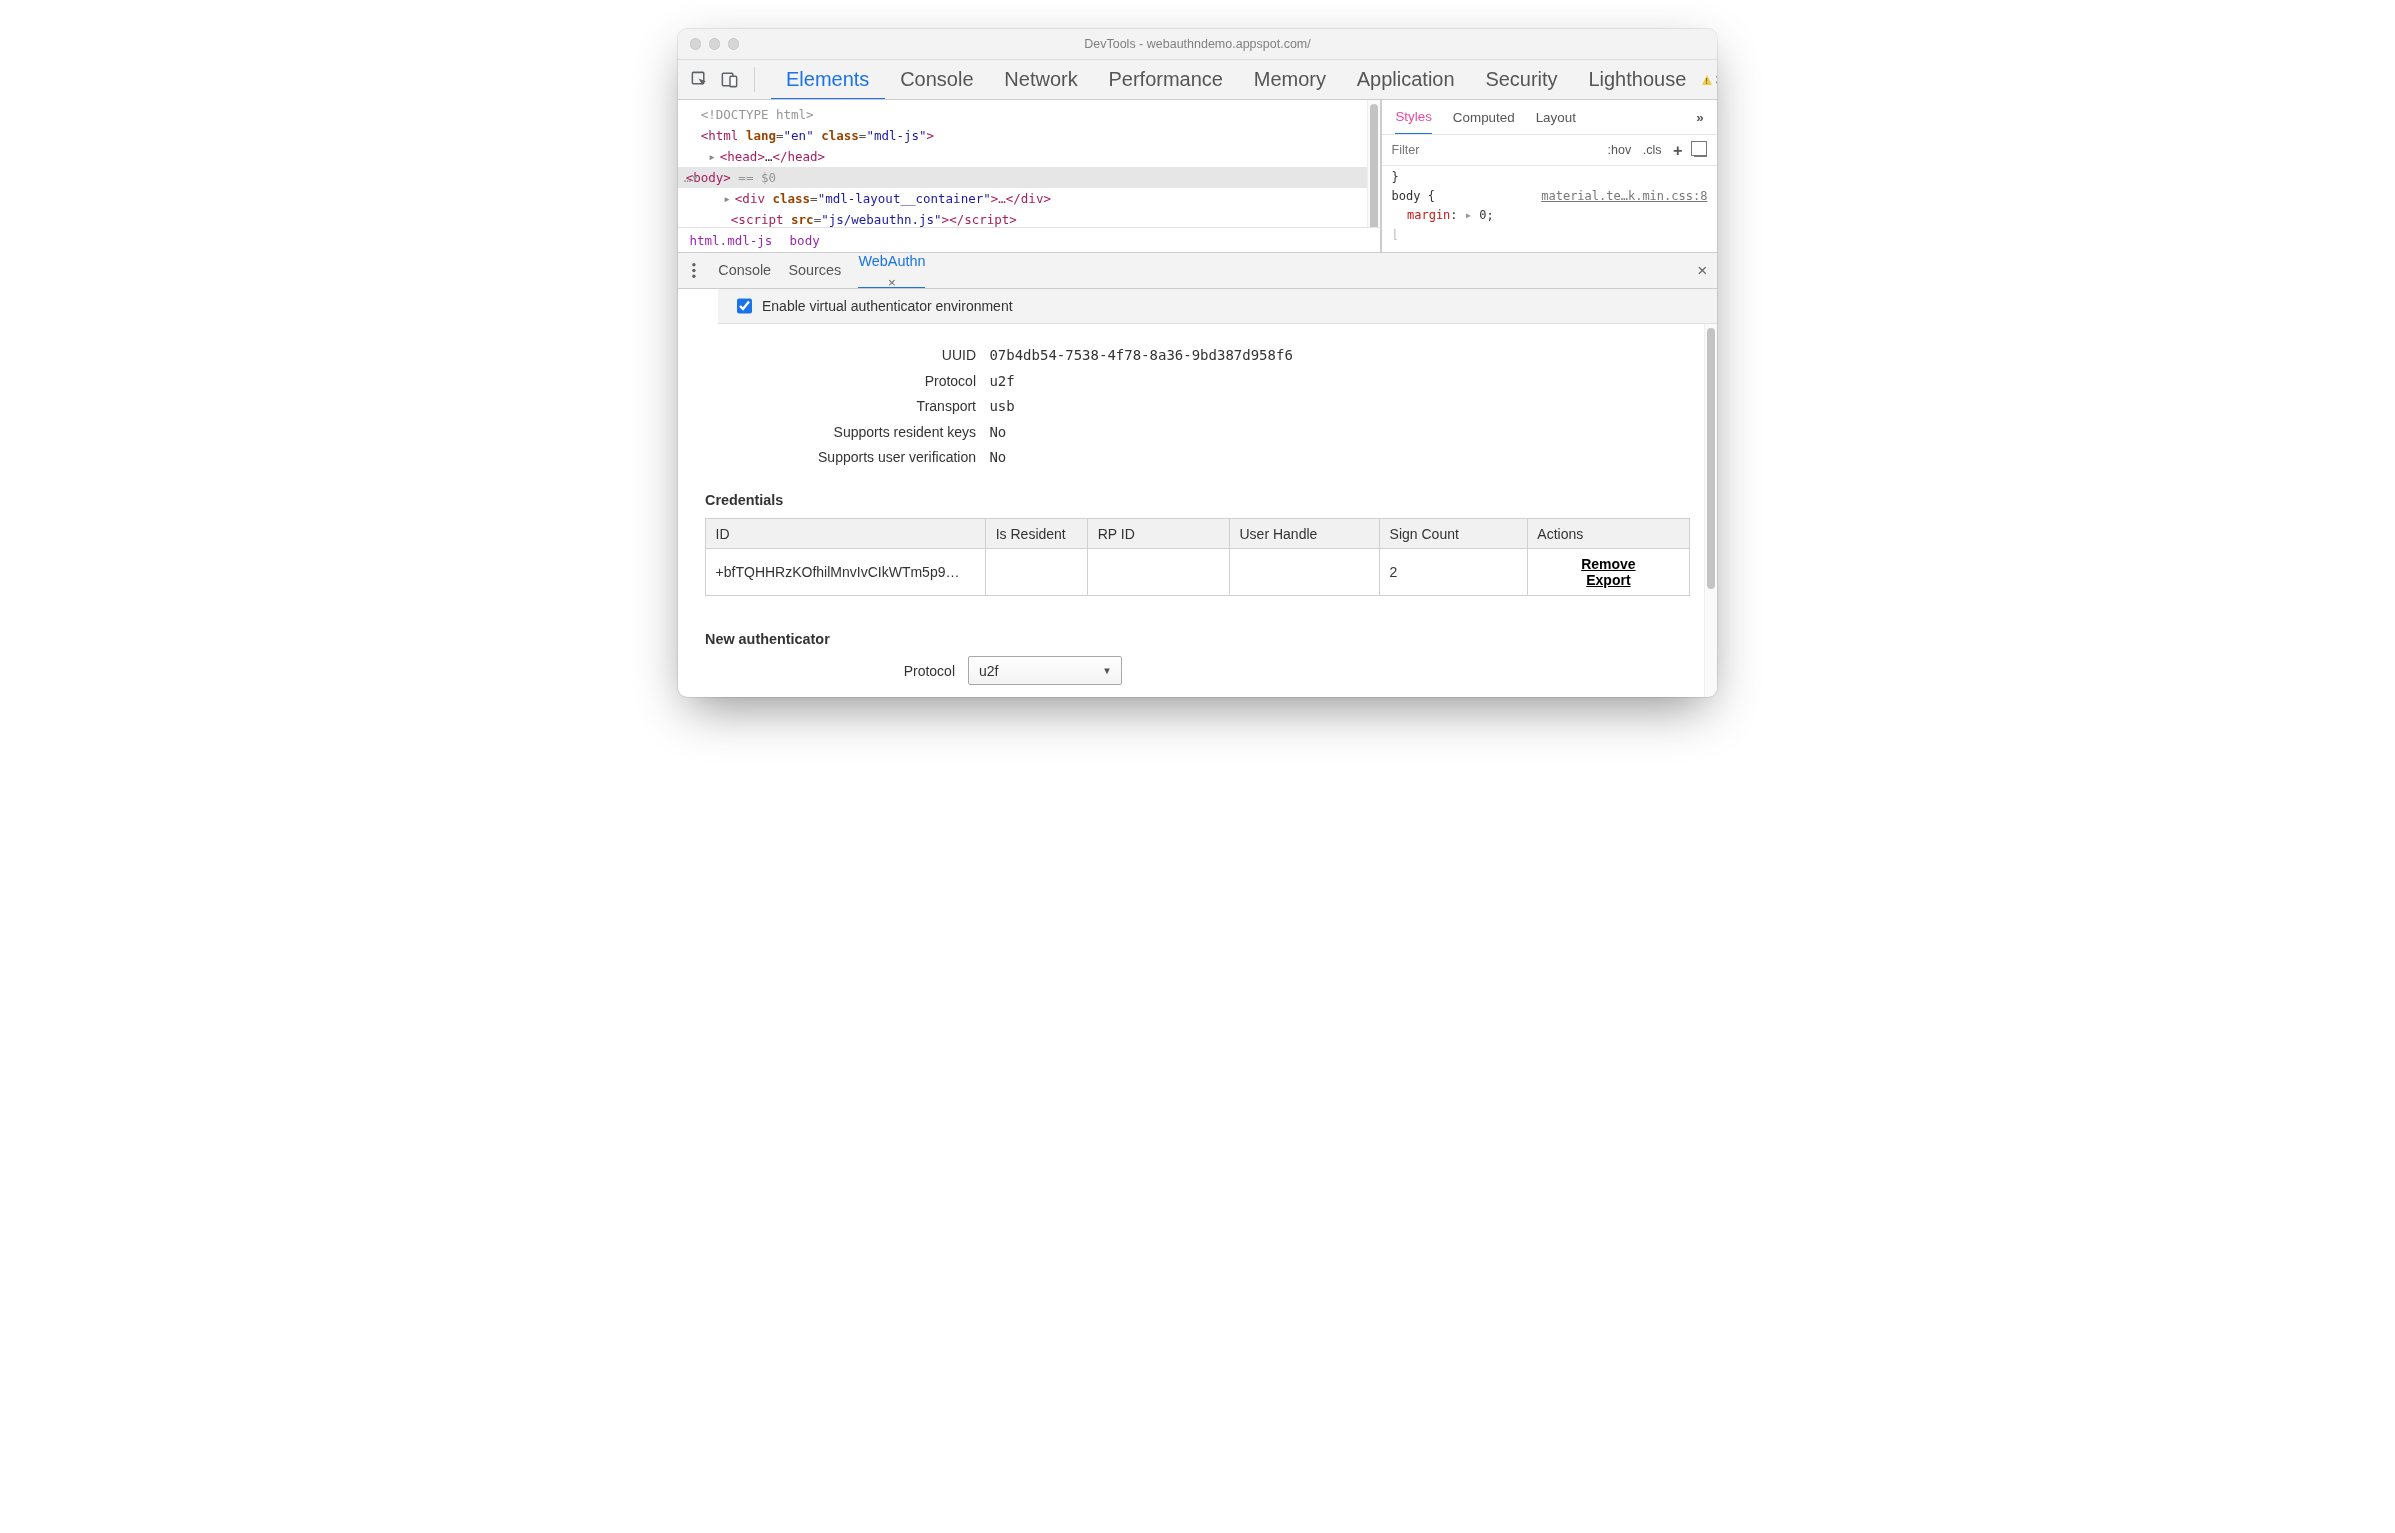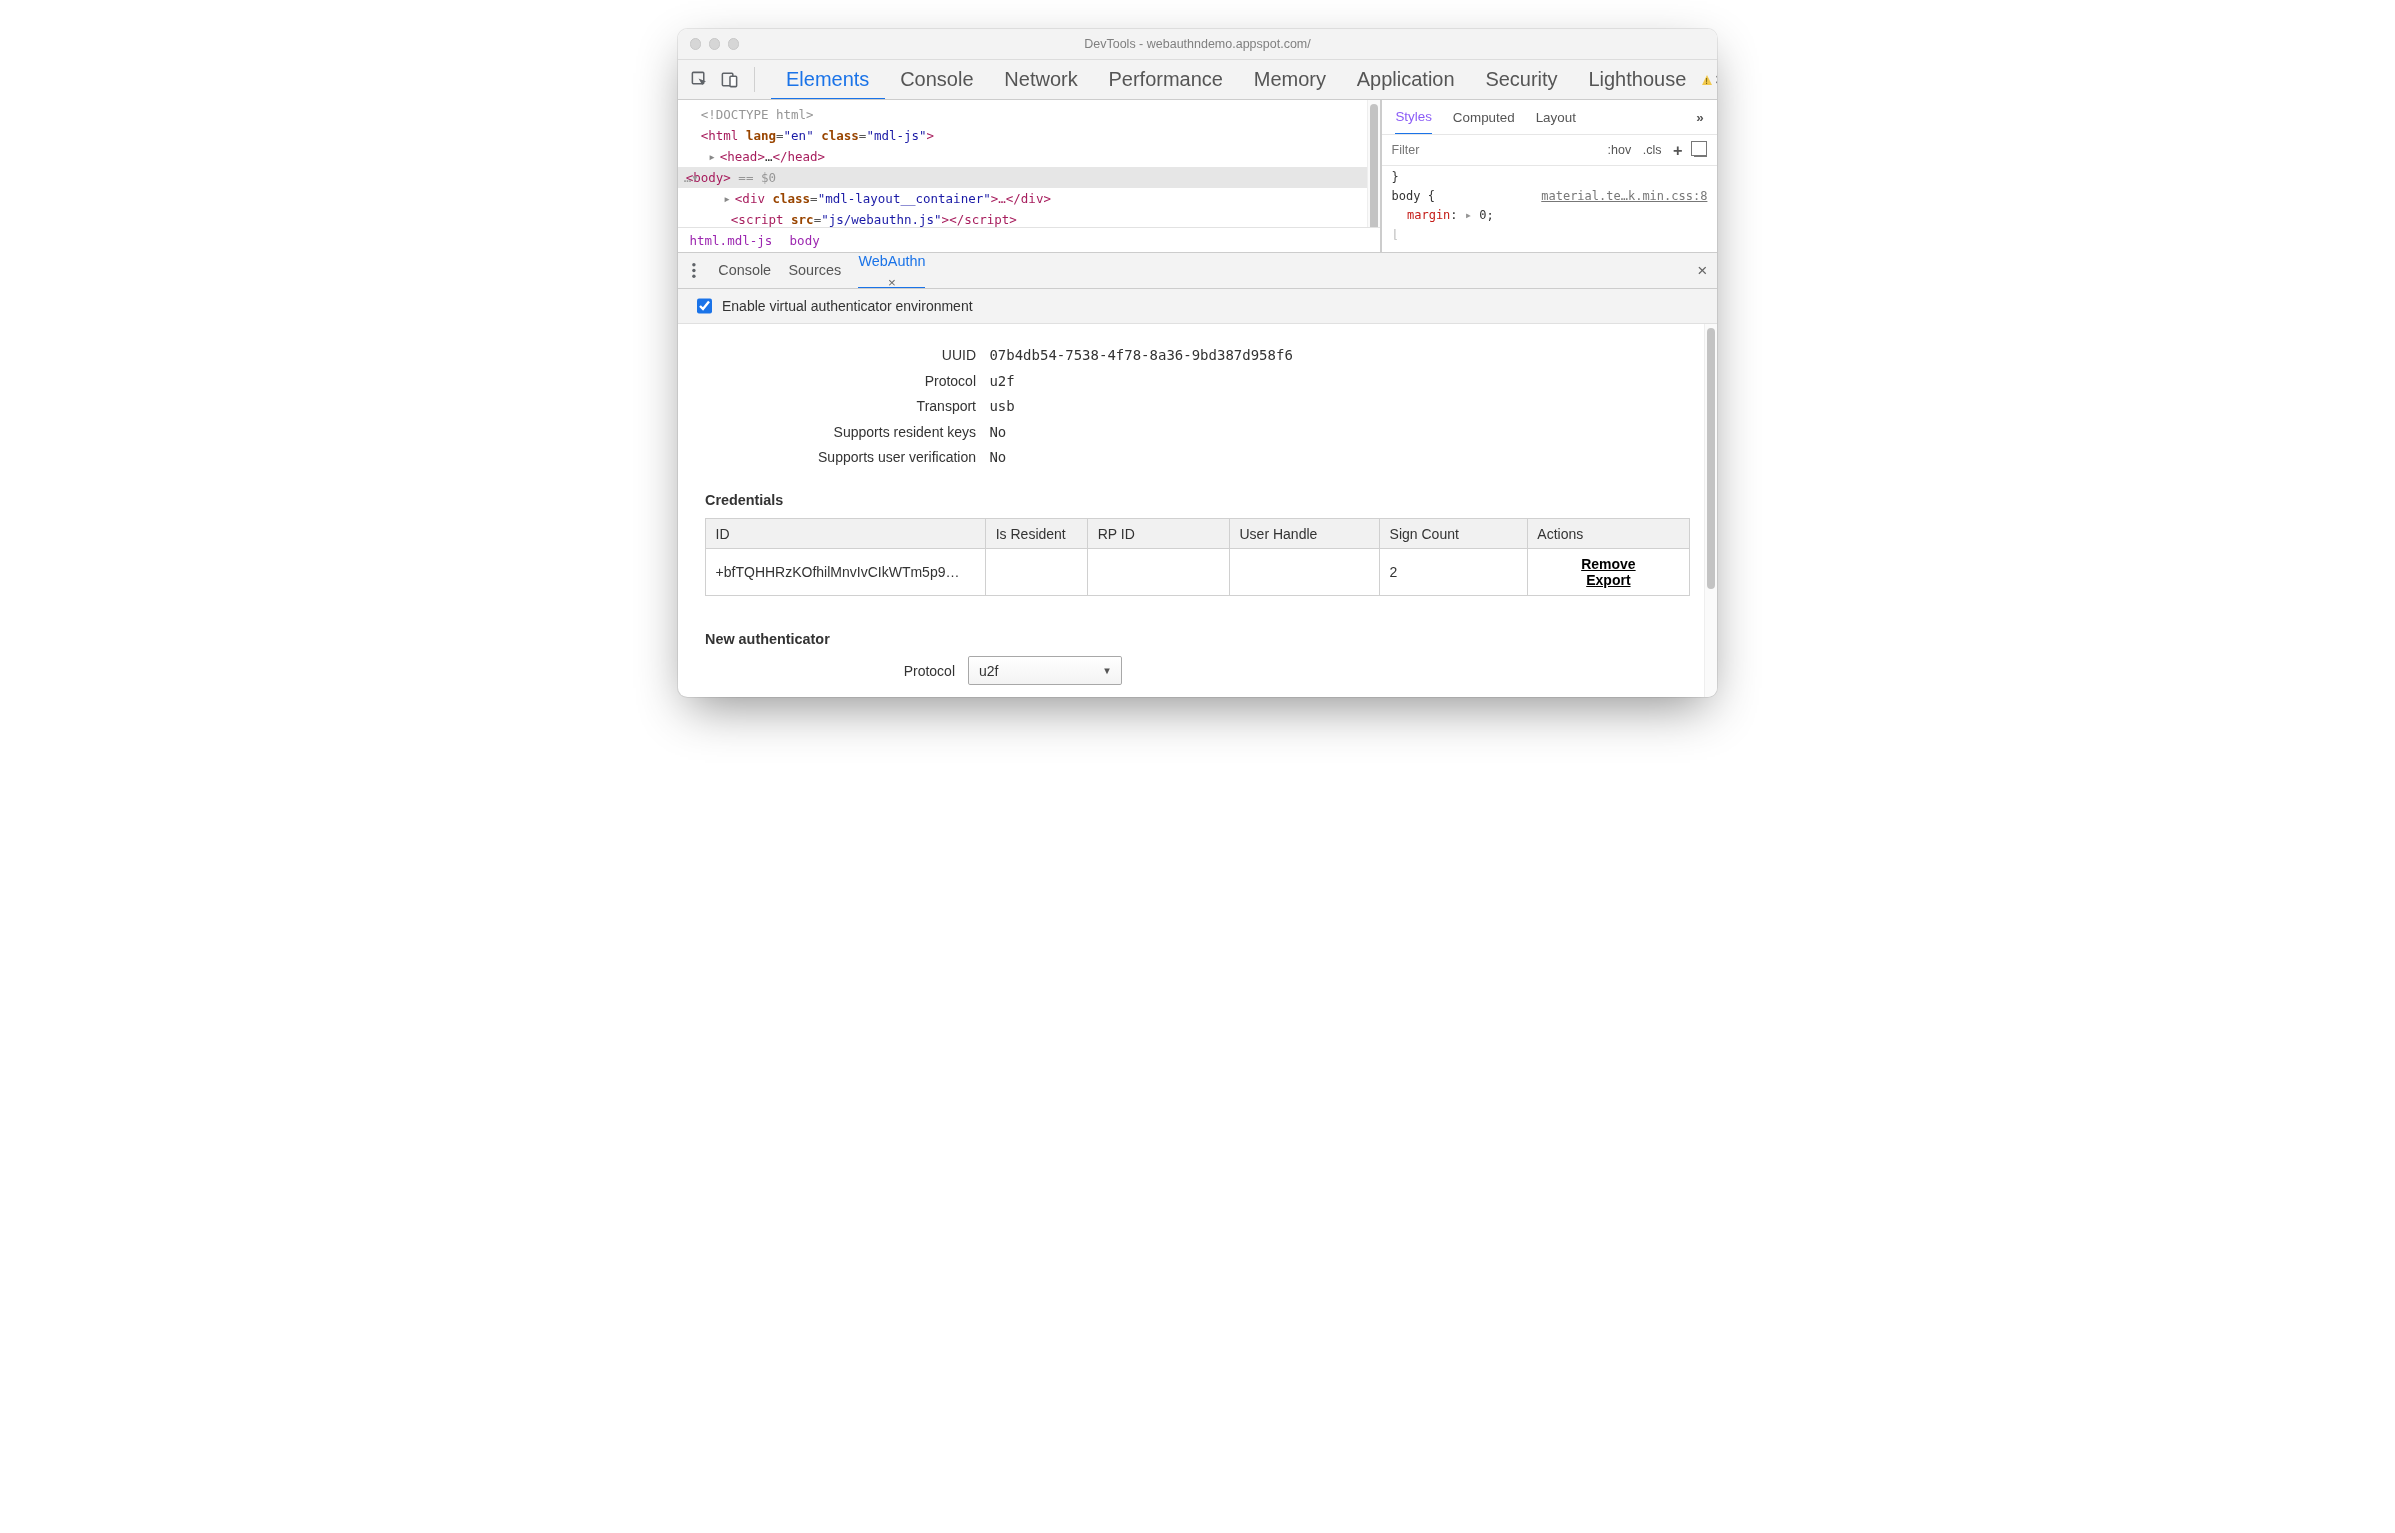--- a/index.html
+++ b/index.html
@@ -51,21 +51,21 @@
 .tok-val { color: #1a1aa6; }
 .tok-eq { color: #555; }
 .tok-txt { color: #333; }
 .expander { color: #888; display: inline-block; width: 11.5px; }
 .scroll-gutter { width: 13.4px; background: #fafafa; border-left: 1px solid #eee; position: absolute; right: 0; top: 0; bottom: 0; }
 .scroll-thumb { position: absolute; left: 1.9px; right: 1.9px; background: rgba(0,0,0,.22); border-radius: 4.8px; }
 
 .breadcrumbs { position: absolute; left: 0; right: 0; bottom: 0; height: 25px; display: flex; align-items: center; gap: 17.3px; padding: 0 11.5px; border-top: 1px solid #e2e2e2; color: #9c27b0; font-family: Menlo, Consolas, monospace; font-size: 12.5px; background: #fff; }
 
 .styles-tabs { height: 35px; display: flex; align-items: center; gap: 21px; padding: 0 13.4px; border-bottom: 1px solid #e6e6e6; font-size: 13.4px; color: #555; }
-.styles-tabs .st-active { color: #8b5cf6; border-bottom: 1.9px solid #1a73e8; height: 100%; display: flex; align-items: center; }
+.styles-tabs .st-active { color: #ec4899; border-bottom: 1.9px solid #1a73e8; height: 100%; display: flex; align-items: center; }
 .expand-icon { margin-left: auto; font-weight: bold; color: #555; }
 
 .styles-filter { height: 31px; display: flex; align-items: center; gap: 11.5px; padding: 0 9.6px; border-bottom: 1px solid #e6e6e6; font-size: 12.5px; color: #555; }
 .styles-filter input { flex: 1; border: none; outline: none; font-size: 12.5px; color: #777; background: transparent; }
 .box-icon { width: 13.4px; height: 13.4px; border: 1.4px solid #777; display: inline-block; }
 .box-icon.stack { position: relative; }
 .box-icon.stack::after { content: ""; position: absolute; top: -3.8px; left: -3.8px; width: 13.4px; height: 13.4px; border: 1.4px solid #777; background: #fff; }
 
 .styles-body { flex: 1; position: relative; overflow: hidden; padding: 1.9px 9.6px 0 9.6px; font-family: Menlo, Consolas, monospace; font-size: 12px; line-height: 19px; }
 .styles-body .brace { color: #333; }
@@ -75,21 +75,21 @@
 .prop-val { color: #333; }
 
 
 .drawer-tabs { height: 37px; display: flex; align-items: center; border-top: 1px solid #ccc; border-bottom: 1px solid #ccc; background: #f3f3f3; padding: 0 9.6px; gap: 17.3px; font-size: 14.4px; }
 .dtab { color: #555; display: flex; align-items: center; height: 100%; border-bottom: 1.9px solid transparent; gap: 5.8px; }
 .dtab.active { color: #1a73e8; border-bottom-color: #1a73e8; flex-direction: column; }
 .dtab-close { font-size: 13.4px; color: #666; cursor: default; }
 .drawer-close-x { margin-left: auto; font-size: 17.3px; color: #666; cursor: default; }
 .kebab { padding: 0 3.8px; }
 
-.enable-row { height: 35px; display: flex; align-items: center; gap: 9.6px; padding: 0 19px; background: #f3f3f3; border-bottom: 1px solid #e0e0e0; font-size: 14px; }
+.enable-row { height: 35px; display: flex; align-items: center; gap: 9.6px; padding: 0 19px; background: #f3f3f3; border-bottom: 1px solid #e0e0e0; font-size: 14px; margin-left: 40px; }
 .enable-row input[type=checkbox] { width: 15.4px; height: 15.4px; accent-color: #1a73e8; }
 
 .webauthn-body { padding: 23px 27px 11.5px 27px; position: relative; }
 .auth-header { display: flex; align-items: center; gap: 17.3px; margin-bottom: 19px; }
 .pencil-icon svg { width: 17.3px; height: 17.3px; }
 .auth-title { font-weight: 700; font-size: 14.4px; }
 .radio-wrap { display: flex; align-items: center; gap: 7.7px; margin-left: 163px; }
 .radio { width: 17.3px; height: 17.3px; border: 1.9px solid #777; border-radius: 50%; display: inline-flex; align-items: center; justify-content: center; }
 .radio.checked::after { content: ""; width: 9.6px; height: 9.6px; background: #666; border-radius: 50%; }
 .remove-link { margin-left: auto; color: #1155cc; text-decoration: underline; font-size: 14.4px; }

